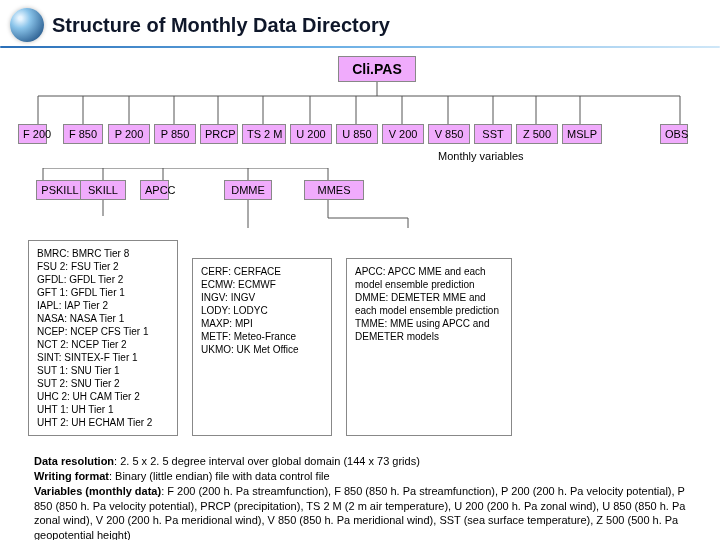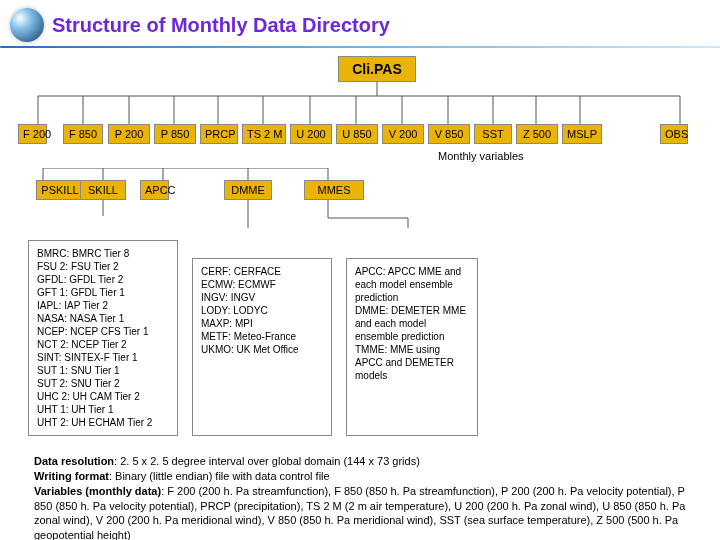--- a/index.html
+++ b/index.html
@@ -22,41 +22,41 @@
     height: 34px;
     border-radius: 50%;
     background: radial-gradient(circle at 30% 30%, #e8f5ff 5%, #8ac4ea 30%, #1a4c80 90%);
     box-shadow: 0 0 4px rgba(0,0,0,0.25);
     position: relative;
     flex-shrink: 0;
   }
   .title {
     font-size: 20px;
     font-weight: bold;
-    color: #6d28d9;
+    color: #0f172a;
   }
   .title-underline {
     margin: 0 0 4px 0;
     height: 2px;
     background: linear-gradient(to right, #2a6fb8 0%, #6aaee4 45%, #cfe7f8 100%);
     border-radius: 1px;
   }
   .slide-content {
     position: relative;
     padding: 0 8px 8px 8px;
   }
 
   
   .tree-top {
     position: relative;
     height: 110px;
     margin-top: 8px;
   }
   .node {
-    background: #eab308;
+    background: #f0abfc;
     border: 1px solid #888;
     font-size: 11px;
     text-align: center;
     padding: 3px 4px;
     position: absolute;
     white-space: nowrap;
   }
   .root-node {
     left: 330px;
     top: 0;
@@ -95,21 +95,21 @@
   }
   .desc-box {
     border: 1px solid #888;
     background: #fff;
     font-size: 10px;
     line-height: 1.3;
     padding: 6px 8px;
   }
   .desc-box.left { width: 150px; }
   .desc-box.mid { width: 140px; margin-top: 18px; }
-  .desc-box.right { width: 132px; margin-top: 18px; }
+  .desc-box.right { width: 166px; margin-top: 18px; }
 
   .notes {
     margin: 18px 10px 0 26px;
     font-size: 11px;
     line-height: 1.35;
   }
   .notes b { font-weight: bold; }
 
   svg.connectors {
     position: absolute;

